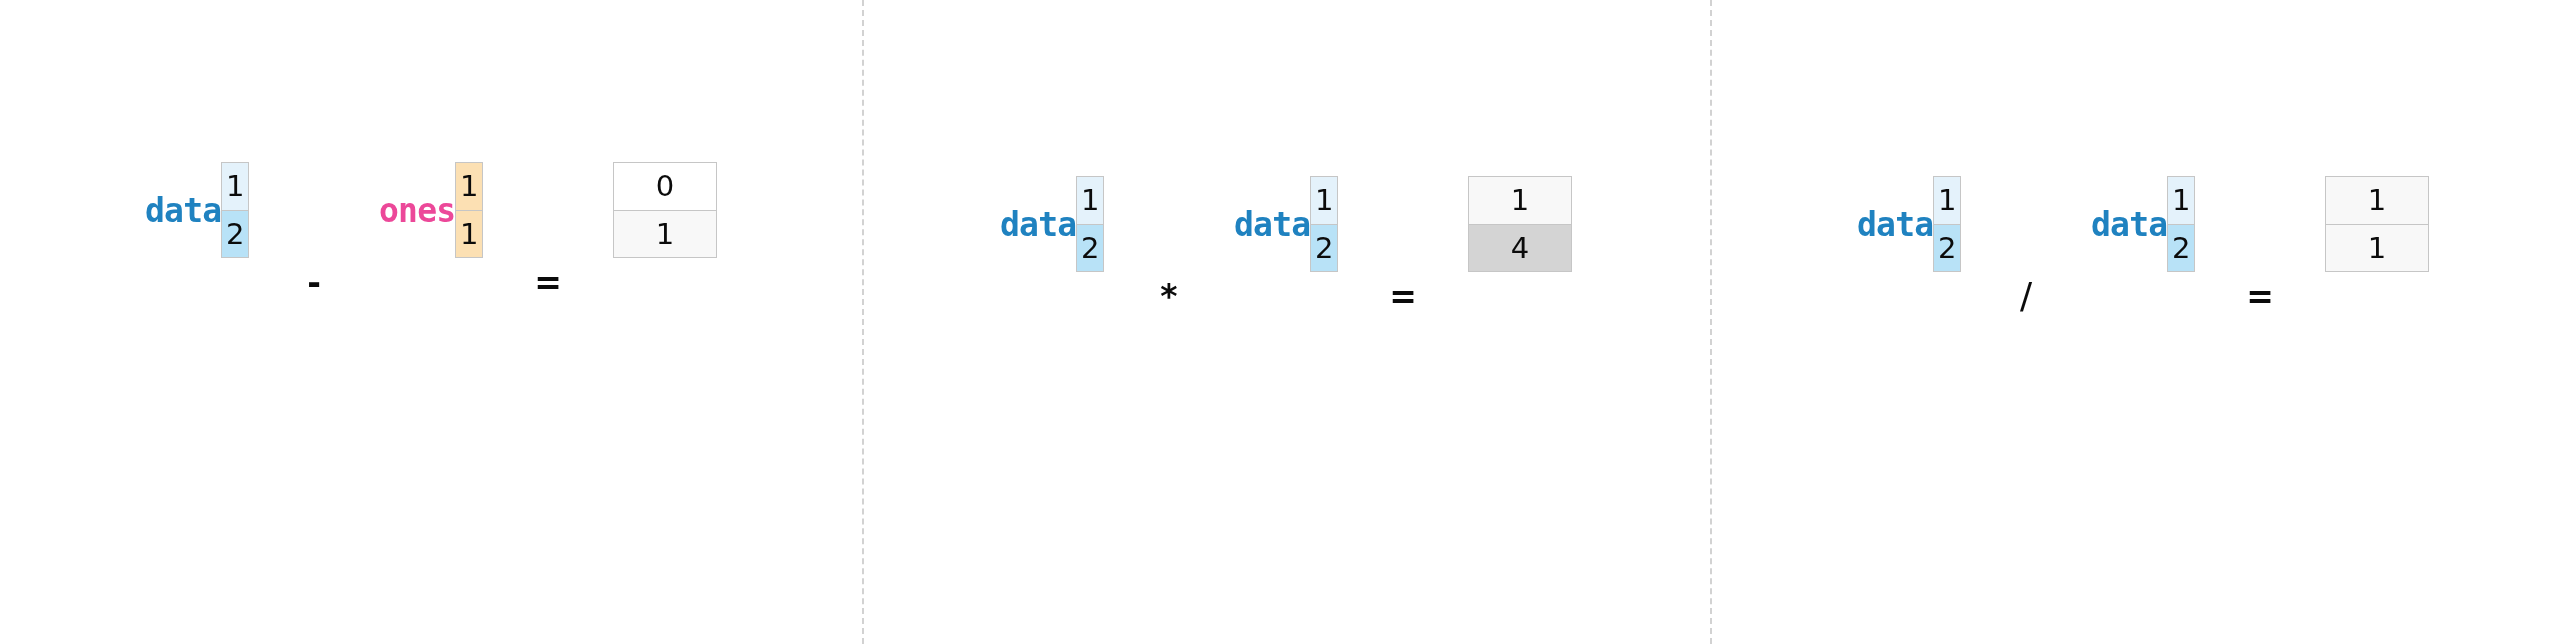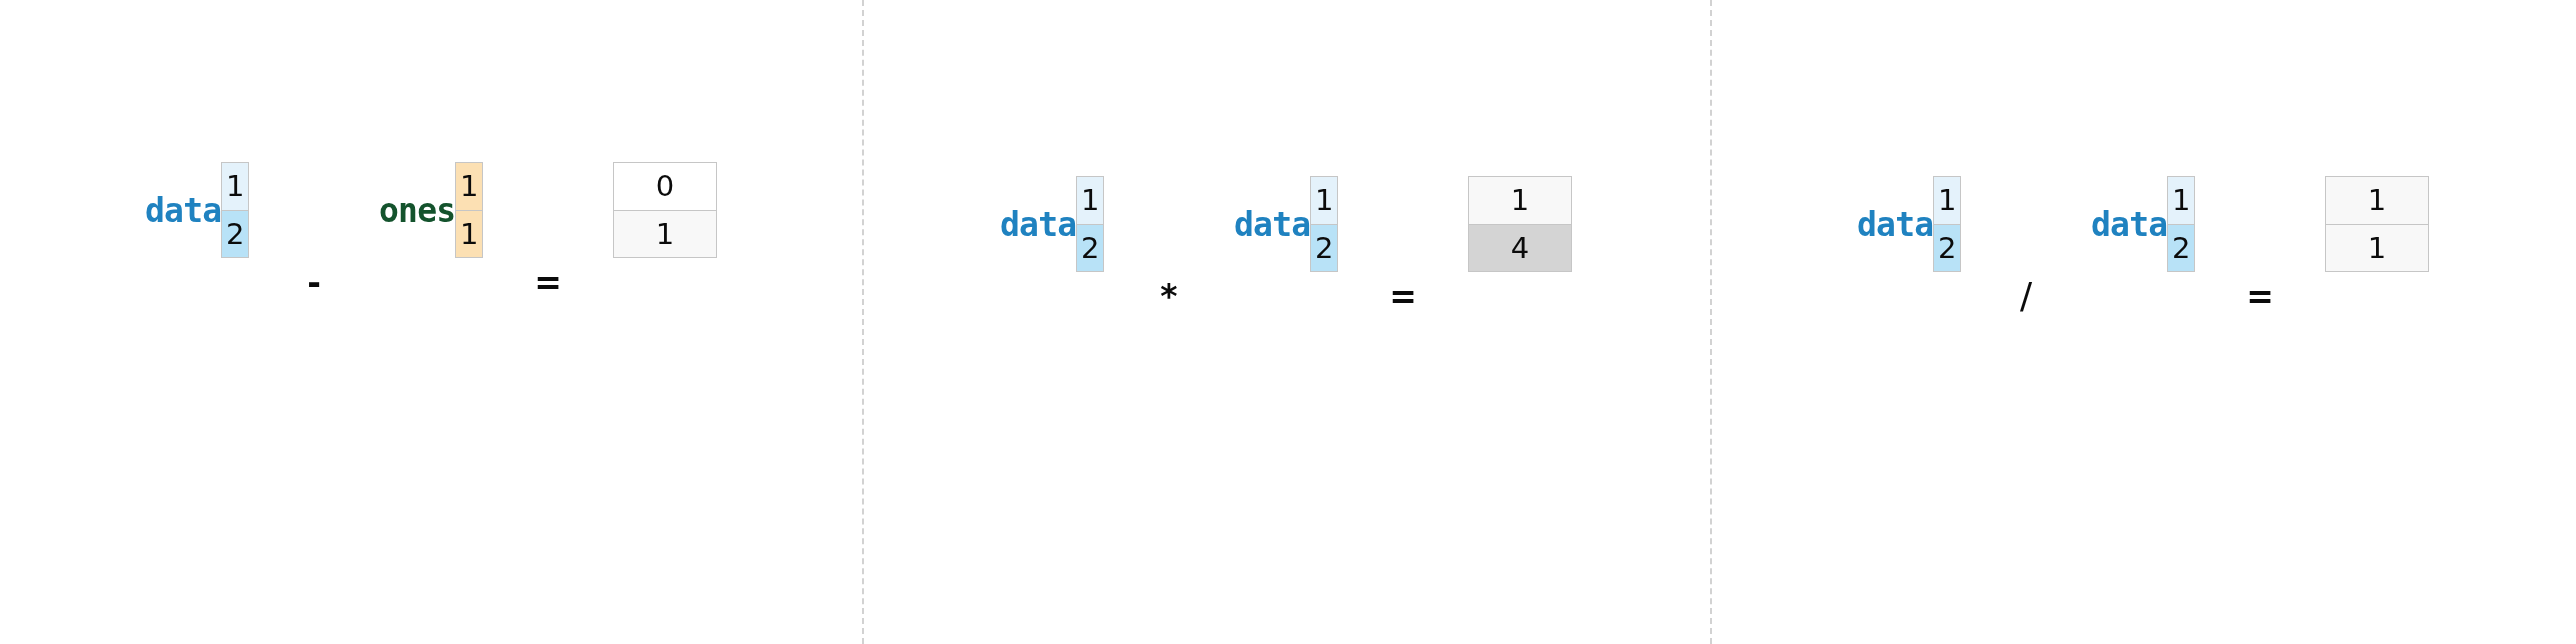--- a/index.html
+++ b/index.html
@@ -122,21 +122,21 @@
         <div class="cell fill-blue-light">1</div>
         <div class="cell fill-blue-mid">2</div>
       </div>
     </div>
 
     <div class="gap-sm"></div>
     <div class="op">-</div>
     <div class="gap-sm"></div>
 
     <div class="term">
-      <div class="term-label" style="color:#14532d;">ones</div>
+      <div class="term-label" style="color:#ec4899;">ones</div>
       <div class="array">
         <div class="cell fill-orange">1</div>
         <div class="cell fill-orange">1</div>
       </div>
     </div>
 
     <div class="gap-sm"></div>
     <div class="op">=</div>
     <div class="gap-sm"></div>
 

